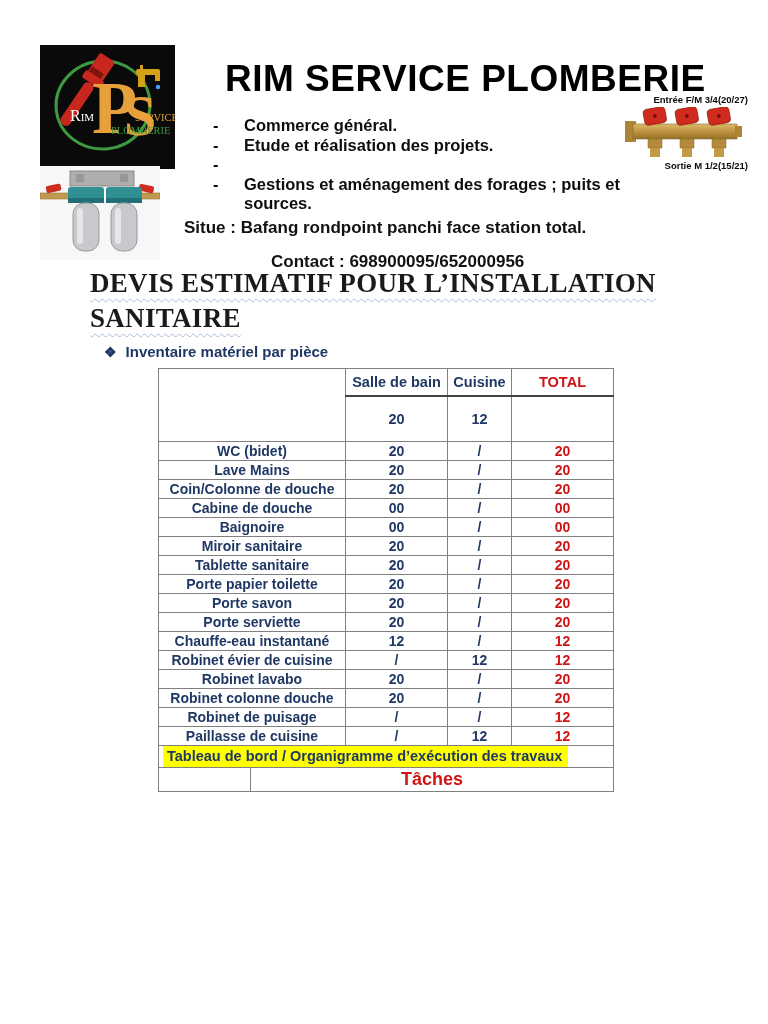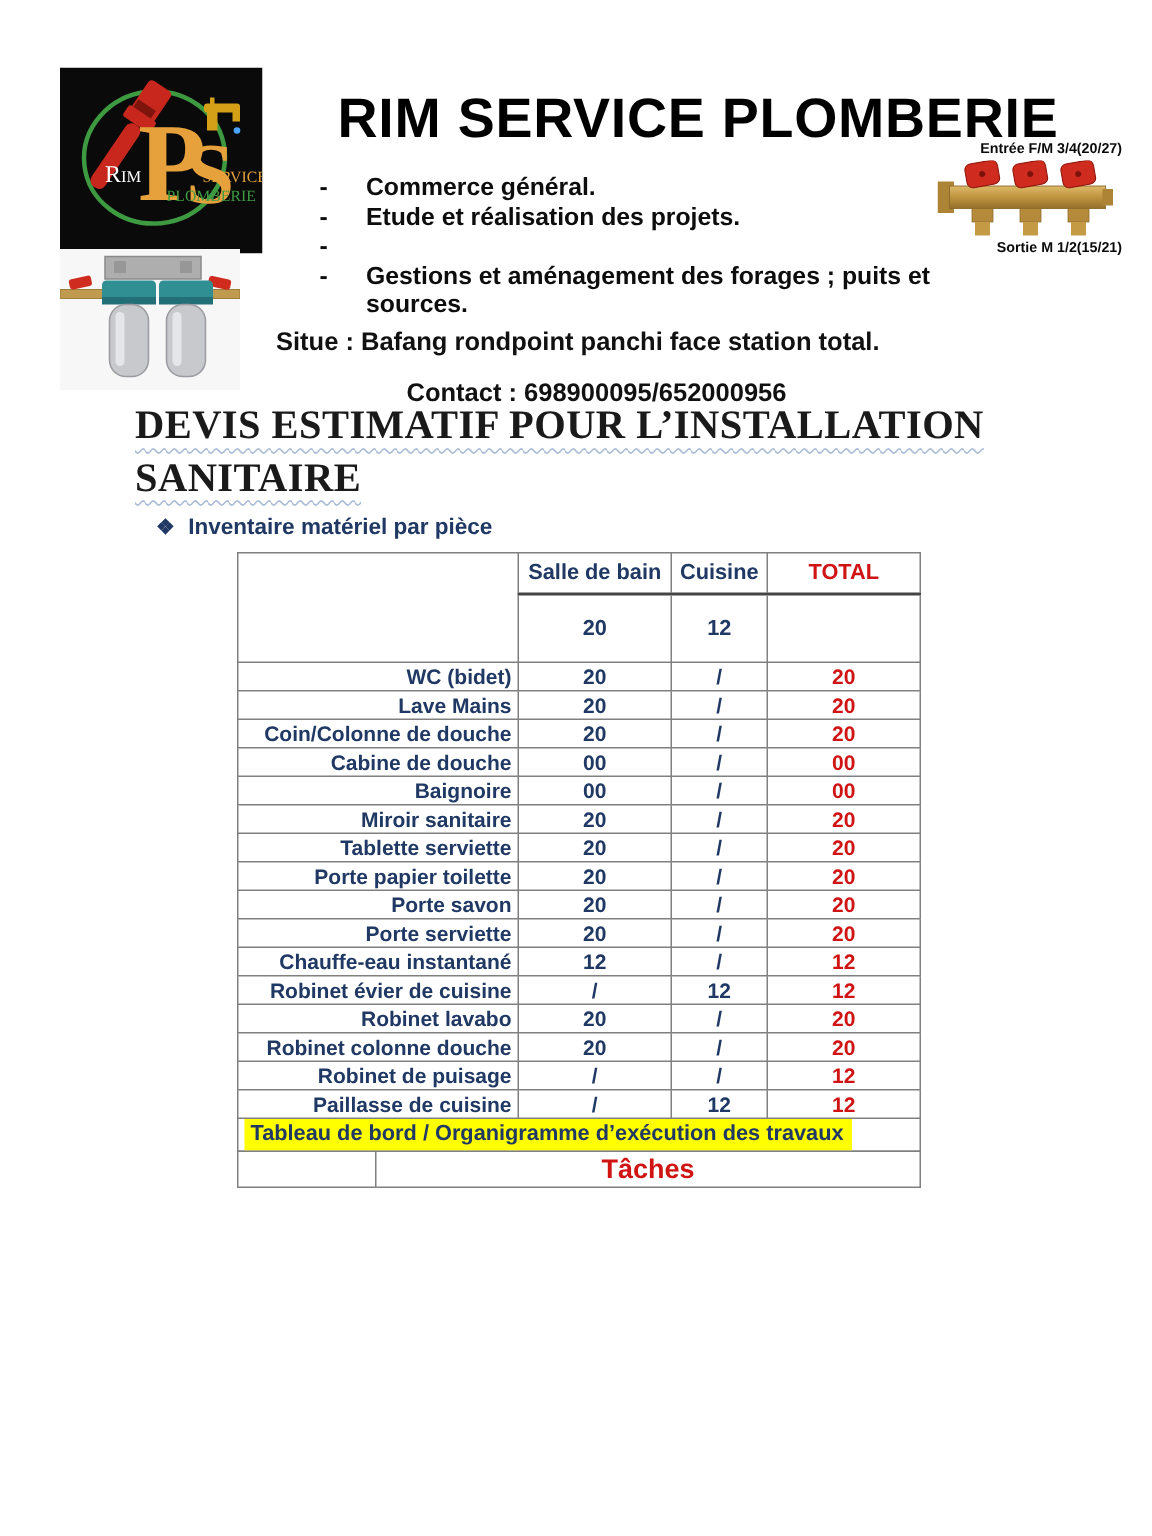--- a/index.html
+++ b/index.html
@@ -33,21 +33,21 @@
   
   .tables{position:absolute;left:158px;top:368px;width:455px;}
   table{border-collapse:collapse;table-layout:fixed;width:455px;}
   .inv td,.inv th{border:1px solid #808080;padding:0 4px;color:var(--navy,#1F3864);
         font-size:14px;font-weight:bold;height:18px;line-height:1.15;overflow:hidden;}
   .inv thead tr.cols th{height:26px;font-size:14.5px;text-align:center;
         border-bottom:2.5px solid #444;}
   .inv .total{color:var(--red,#D01414);margin-top:10px;}
   .inv tr.counts td{height:44px;text-align:center;font-size:14.5px;vertical-align:middle;}
   .inv tbody td.c-num{text-align:center;}
-  .inv tbody td.c-label{text-align:right;}
+  .inv tbody td.c-label{text-align:center;}
   .banner-cell{padding:0;height:20px;vertical-align:middle;}
   .banner-cell .hl{display:inline-block;background:var(--highlight-yellow,#FFFF00);
         color:var(--navy,#1F3864);font-size:14.5px;font-weight:bold;padding:2px 6px 2px 4px;line-height:1.15;}
 
   .ph{margin-top:-1px;}
   .ph td,.ph th{border:1px solid #808080;}
   .ph th.taches{color:var(--red,#D01414);font-weight:bold;font-size:18px;text-align:center;height:16px;}
 
   svg text{font-family:"Liberation Serif",serif;}
   .smallcaps{font-variant:small-caps;}
@@ -226,21 +226,21 @@
             <td class="c-num">/</td>
             <td class="c-num total">00</td>
           </tr>
           <tr>
             <td class="c-label">Miroir sanitaire</td>
             <td class="c-num">20</td>
             <td class="c-num">/</td>
             <td class="c-num total">20</td>
           </tr>
           <tr>
-            <td class="c-label">Tablette serviette</td>
+            <td class="c-label">Tablette sanitaire</td>
             <td class="c-num">20</td>
             <td class="c-num">/</td>
             <td class="c-num total">20</td>
           </tr>
           <tr>
             <td class="c-label">Porte papier toilette</td>
             <td class="c-num">20</td>
             <td class="c-num">/</td>
             <td class="c-num total">20</td>
           </tr>

